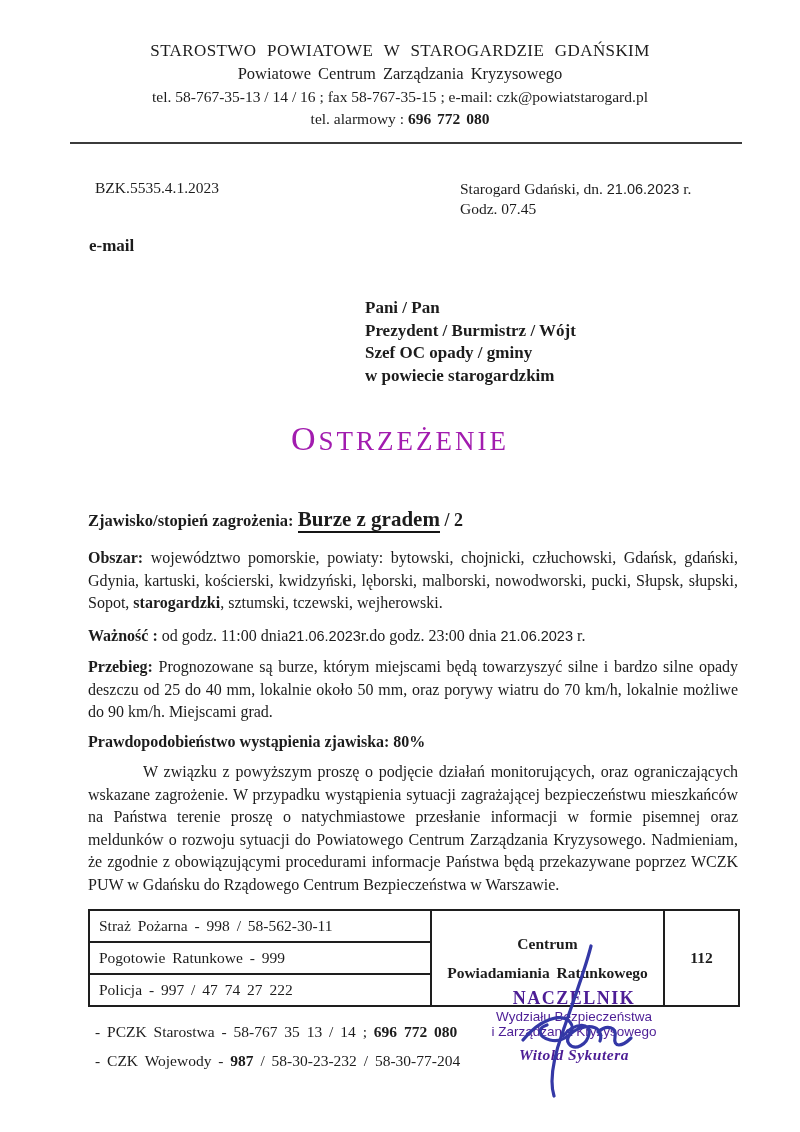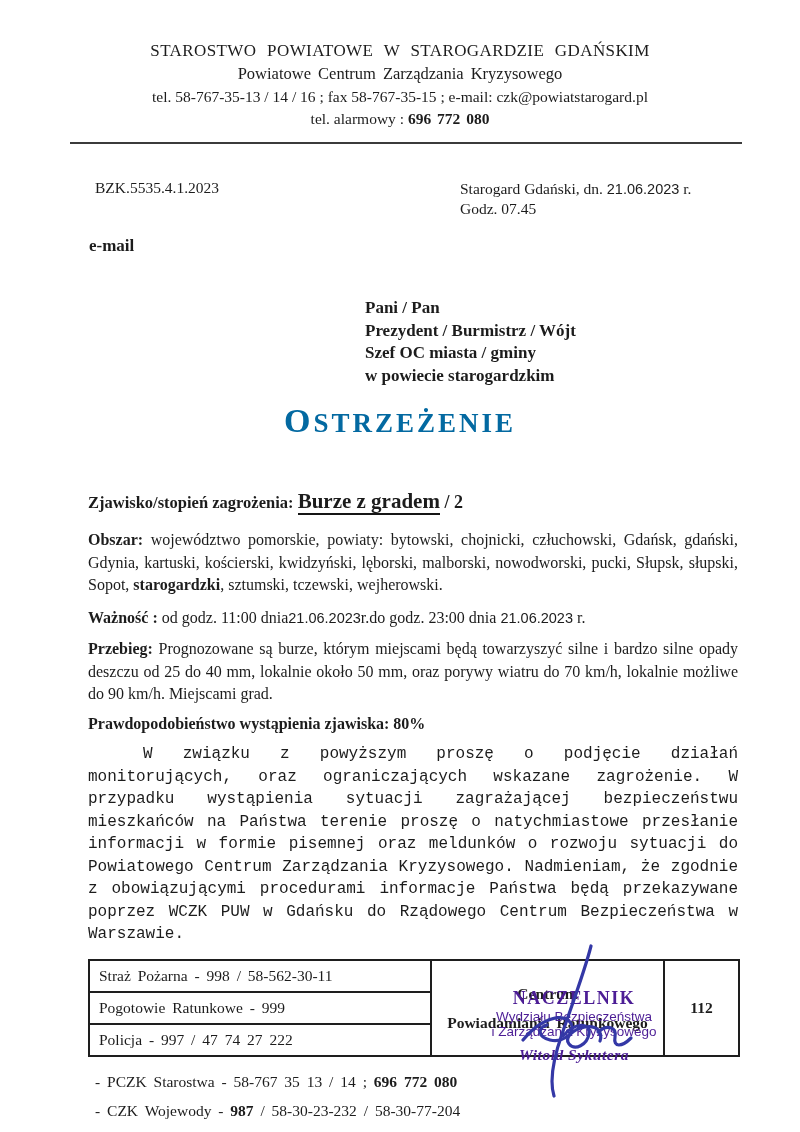--- a/index.html
+++ b/index.html
@@ -20,36 +20,36 @@
   .rule{height:2px;background:#3b3b3b;margin:13px 58px 0 70px;}
 
   .ref-row{display:flex;justify-content:space-between;margin:35px 60px 0 95px;font-size:15.5px;}
   .ref-right{width:280px;line-height:20px;}
   .sans-date{font-family:"Liberation Sans", sans-serif;font-size:14.5px;}
   .email-line{margin:17px 0 0 89px;font-size:17px;font-weight:bold;}
 
   .addressee{margin:41px 0 0 365px;font-size:17px;font-weight:bold;line-height:22.5px;}
   .addressee .wszyscy{font-weight:normal;font-size:16px;padding-left:55px;}
 
-  .doc-title{margin-top:15px;text-align:center;font-weight:bold;color:#0369a1;}
+  .doc-title{margin-top:33px;text-align:center;font-weight:normal;color:#a21caf;}
   .doc-title .t-first{font-size:34px;letter-spacing:3px;}
   .doc-title .t-rest{font-size:27px;letter-spacing:3px;}
 
   .content{margin:0 62px 0 88px;}
   .hazard-line{margin-top:49px;font-size:16.5px;}
   .hazard-line .lbl{font-weight:bold;}
   .hazard-name{font-size:21px;font-weight:bold;border-bottom:2px solid #151515;padding-bottom:0px;}
   .hazard-level{font-size:18px;font-weight:bold;}
 
   p.para{margin:0;font-size:16px;line-height:22.5px;text-align:justify;}
   .mt-area{margin-top:15px !important;}
   .mt-valid{margin-top:10px !important;}
   .mt-course{margin-top:9px !important;}
   .mt-prob{margin-top:7px !important;}
-  .mt-body{margin-top:8px !important;text-indent:55px;font-family:Liberation Mono, monospace;}
+  .mt-body{margin-top:8px !important;text-indent:55px;}
   .blabel{font-weight:bold;}
 
   table.phones{
     border-collapse:collapse;margin:13px 62px 16px 88px;
     width:650px;table-layout:fixed;
   }
   table.phones td{border:2px solid #1e1e1e;font-size:15.5px;word-spacing:3px;}
   td.svc{height:28px;padding-left:9px;}
   td.cpr{text-align:center;font-weight:bold;font-size:16px;line-height:29px;word-spacing:1px;}
   td.num112{text-align:center;font-weight:bold;font-size:17px;}
@@ -83,21 +83,21 @@
   <div class="ref-right">
     <div><span>Starogard Gdański, dn. </span><span class="sans-date">21.06.2023</span><span> r.</span></div>
     <div>Godz. 07.45</div>
   </div>
 </div>
 <div class="email-line">e-mail</div>
 
 <div class="addressee">
   <div>Pani / Pan</div>
   <div>Prezydent / Burmistrz / Wójt</div>
-  <div>Szef OC miasta / gminy</div>
+  <div>Szef OC opady / gminy</div>
   <div>w powiecie starogardzkim</div>
 </div>
 
 <div class="doc-title"><span class="t-first">O</span><span class="t-rest">STRZEŻENIE</span></div>
 
 <div class="content">
   <div class="hazard-line"><span class="lbl">Zjawisko/stopień zagrożenia: </span><span class="hazard-name">Burze z gradem</span><span class="hazard-level"> / 2</span></div>
 
   <p class="para mt-area"><span class="blabel">Obszar:</span><span> województwo pomorskie, powiaty: bytowski, chojnicki, człuchowski, Gdańsk, gdański, Gdynia, kartuski, kościerski, kwidzyński, lęborski, malborski, nowodworski, pucki, Słupsk, słupski, Sopot, </span><span class="blabel">starogardzki</span><span>, sztumski, tczewski, wejherowski.</span></p>
 

